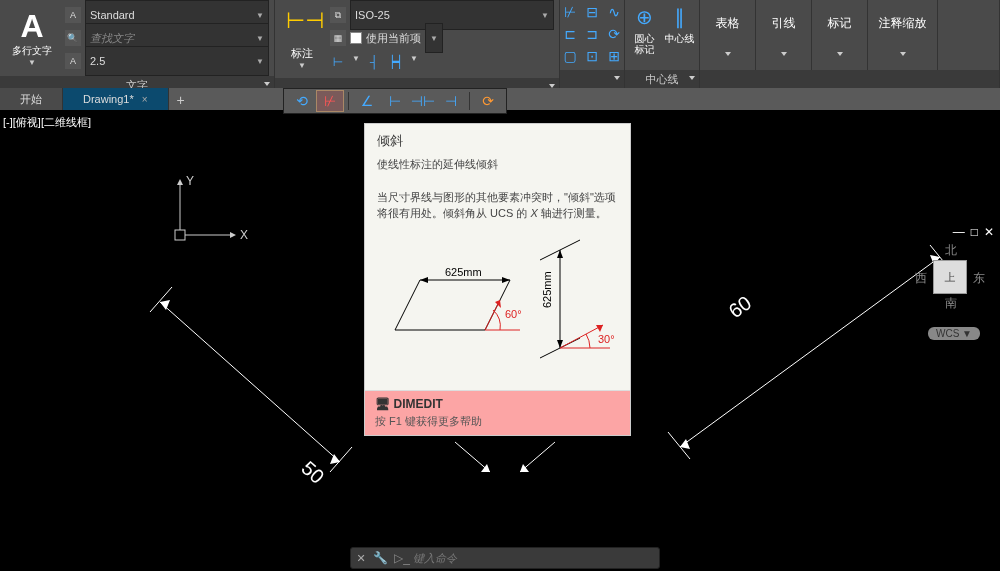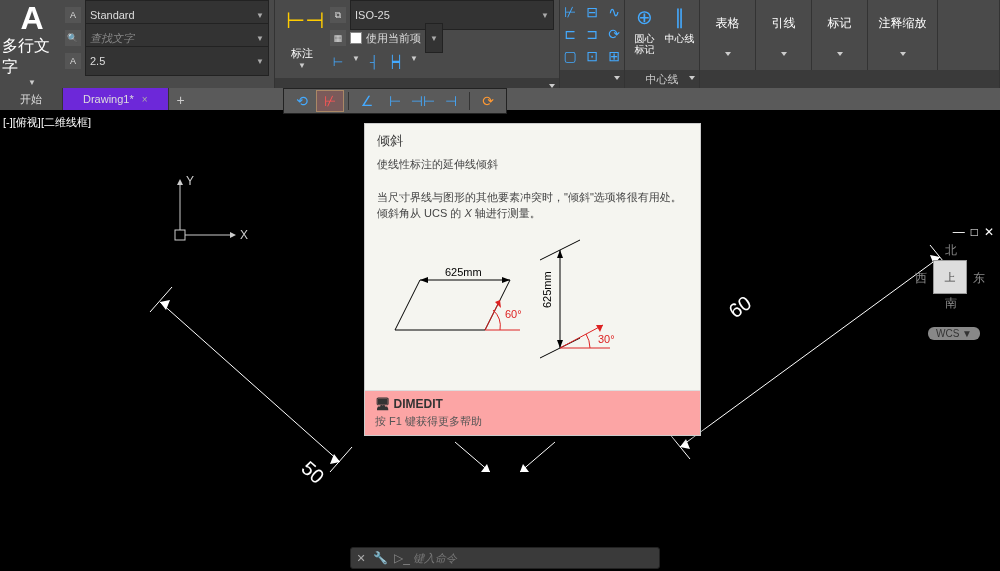--- a/index.html
+++ b/index.html
@@ -9,21 +9,21 @@
 .ribbon{height:88px;background:#4a4a4a;display:flex;position:relative}
 .panel{border-right:1px solid #333;display:flex;flex-direction:column;height:88px}
 .panel-body{flex:1;display:flex;padding:2px}
 .panel-title{height:18px;background:#3a3a3a;text-align:center;font-size:11px;color:#ccc;line-height:18px;position:relative}
 .panel-title .arrow{position:absolute;right:4px;top:6px;width:0;height:0;border-left:3px solid transparent;border-right:3px solid transparent;border-top:4px solid #ccc}
 
 
 .text-panel{width:275px}
 .big-A{width:60px;display:flex;flex-direction:column;align-items:center;justify-content:center;color:#fff}
 .big-A .A{font-size:32px;font-weight:bold;line-height:1}
-.big-A .lbl{font-size:16px;margin-top:2px}
+.big-A .lbl{font-size:10px;margin-top:2px}
 .text-right{flex:1;display:flex;flex-direction:column;gap:3px;padding:3px}
 .text-row{display:flex;align-items:center;gap:4px;height:20px}
 .icon-s{width:16px;height:16px;background:#555;display:inline-flex;align-items:center;justify-content:center;color:#ddd;font-size:9px}
 .dropdown{flex:1;height:30px;background:#333;border:1px solid #222;color:#ddd;font-size:11px;display:flex;align-items:center;padding:0 4px;position:relative}
 .dropdown::after{content:"▼";position:absolute;right:4px;font-size:8px;color:#aaa}
 .dropdown.italic{font-style:italic;color:#888}
 
 
 .dim-panel{width:285px}
 .dim-col1{width:50px;display:flex;flex-direction:column;align-items:center;justify-content:center}
@@ -47,21 +47,21 @@
 .cl-body{display:flex;gap:2px;padding:3px;justify-content:center}
 .cl-item{display:flex;flex-direction:column;align-items:center;width:33px}
 .cl-item .ico{width:28px;height:28px;color:#4af;font-size:20px;text-align:center;line-height:28px}
 .cl-item .lbl{font-size:10px;color:#fff;text-align:center;line-height:1.1;margin-top:2px}
 .big-btn{width:56px;height:70px;background:#4a4a4a;display:flex;flex-direction:column;align-items:center;justify-content:center;color:#fff;font-size:12px;border-right:1px solid #333}
 .big-btn .arrow{margin-top:20px;width:0;height:0;border-left:3px solid transparent;border-right:3px solid transparent;border-top:4px solid #ccc}
 
 
 .tabs-row{height:22px;background:#5a5a5a;display:flex;align-items:flex-end;position:relative}
 .tab{height:22px;padding:0 20px;display:flex;align-items:center;font-size:11px;color:#ddd;background:#4a4a4a;border-right:1px solid #333}
-.tab.active{background:#6d28d9}
+.tab.active{background:#0c4a6e}
 .tab .x{margin-left:8px;font-size:10px;color:#aaa}
 .tab-plus{width:20px;height:20px;display:flex;align-items:center;justify-content:center;color:#ccc;font-size:14px;margin-left:2px}
 
 
 .flyout{position:absolute;left:283px;top:88px;height:26px;background:#5a5a5a;display:flex;align-items:center;padding:0 4px;gap:0;z-index:5;border:1px solid #222}
 .fly-btn{width:28px;height:22px;display:flex;align-items:center;justify-content:center;font-size:14px;color:#4af}
 .fly-btn.active{background:#7a5a5a;border:1px solid #a86}
 .fly-sep{width:1px;height:18px;background:#333;margin:0 4px}
 
 
@@ -76,21 +76,21 @@
 .dimtext{fill:#fff;font-size:20px}
 
 
 .navcube{position:absolute;top:130px;right:15px;width:70px;height:70px}
 .navcube .dir{position:absolute;font-size:12px;color:#888}
 .navcube .cube{position:absolute;top:18px;left:18px;width:34px;height:34px;background:#ddd;border:1px solid #999;display:flex;align-items:center;justify-content:center;font-size:11px;color:#444}
 .wcs-badge{position:absolute;top:215px;right:20px;background:#888;border-radius:6px;padding:1px 8px;font-size:10px;color:#333}
 .win-ctrl{position:absolute;top:113px;right:6px;color:#fff;font-size:12px;display:flex;gap:6px}
 
 
-.tooltip{position:absolute;left:364px;top:123px;width:337px;background:#f5f5f0;border:1px solid #ccc;box-shadow:2px 2px 6px rgba(0,0,0,.5);z-index:20;font-size:12px;color:#333}
+.tooltip{position:absolute;left:364px;top:123px;width:267px;background:#f5f5f0;border:1px solid #ccc;box-shadow:2px 2px 6px rgba(0,0,0,.5);z-index:20;font-size:12px;color:#333}
 .tooltip .section{padding:8px 12px}
 .tooltip .title{font-size:13px;color:#333;margin-bottom:6px}
 .tooltip .desc{font-size:11px;color:#444;line-height:1.5}
 .tooltip .diagram{height:160px;position:relative}
 .tooltip .footer{border-top:1px solid #ddd;background:#fca5a5;padding:6px 10px}
 .tooltip .cmd{font-size:12px;font-weight:bold}
 .tooltip .f1{font-size:11px;color:#555;margin-top:3px}
 .tt-black{stroke:#000;fill:none}
 .tt-red{stroke:#d22;fill:none}
 .tt-text{font-size:11px;fill:#000}

